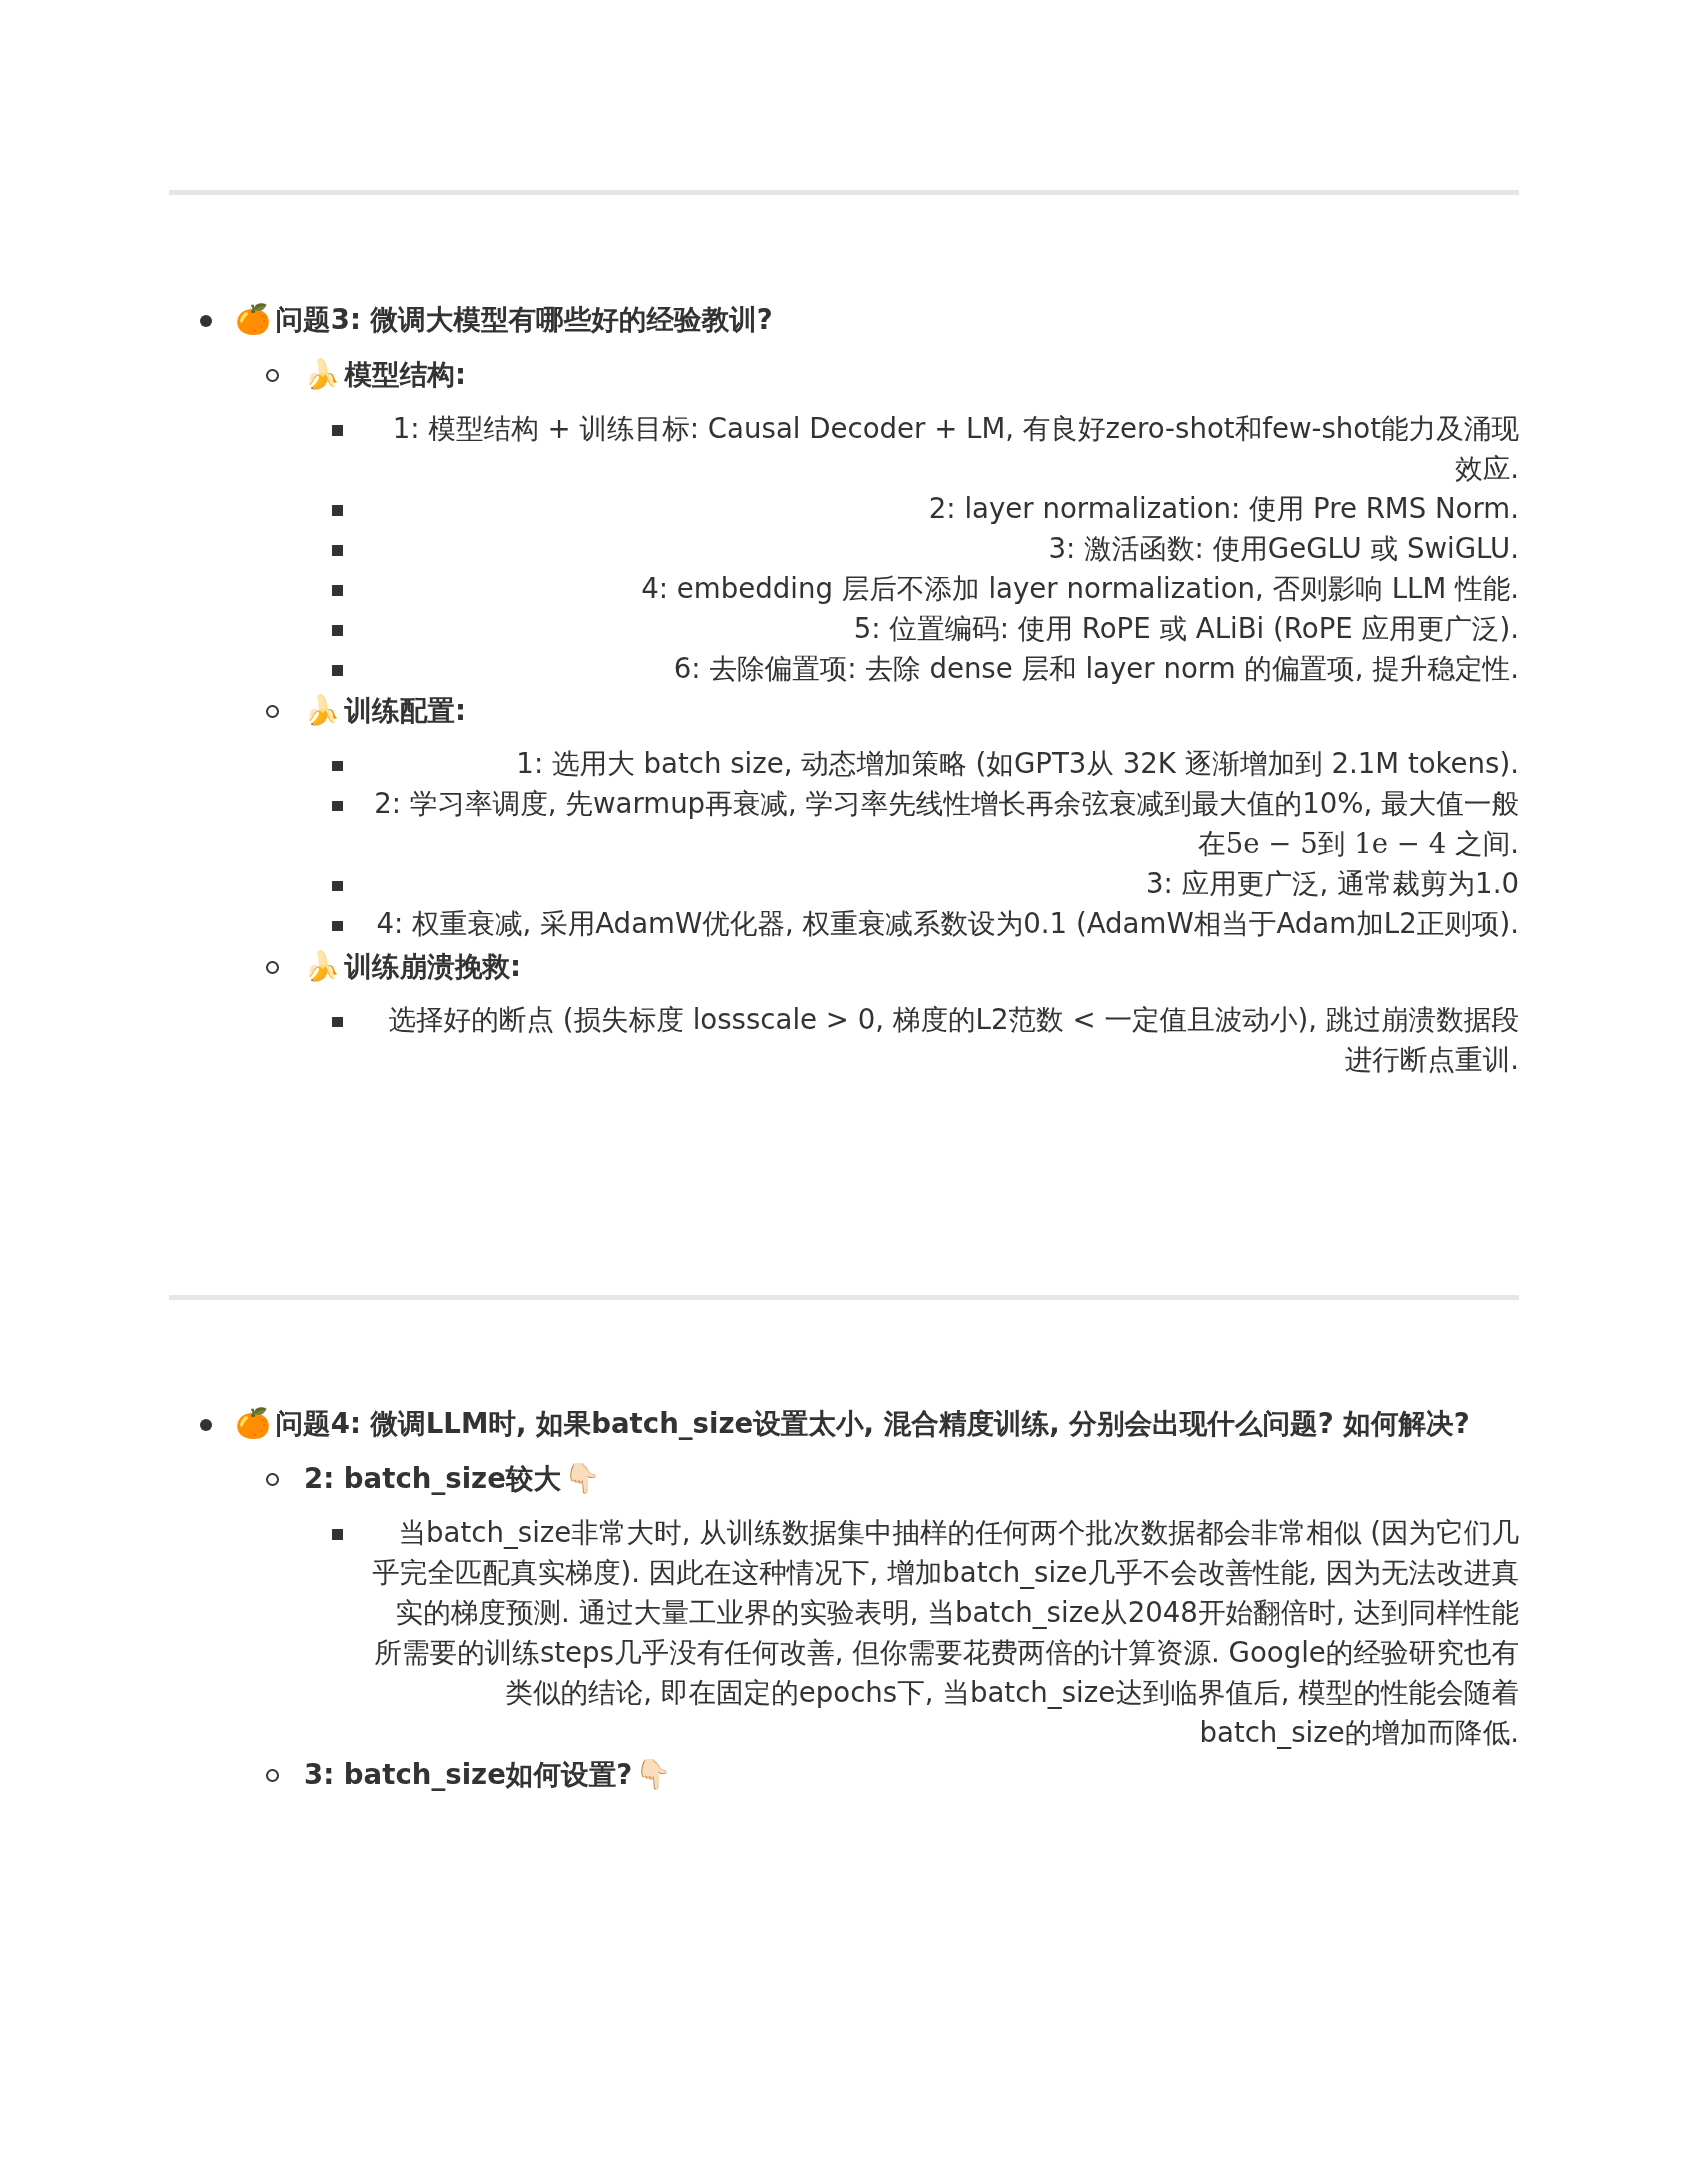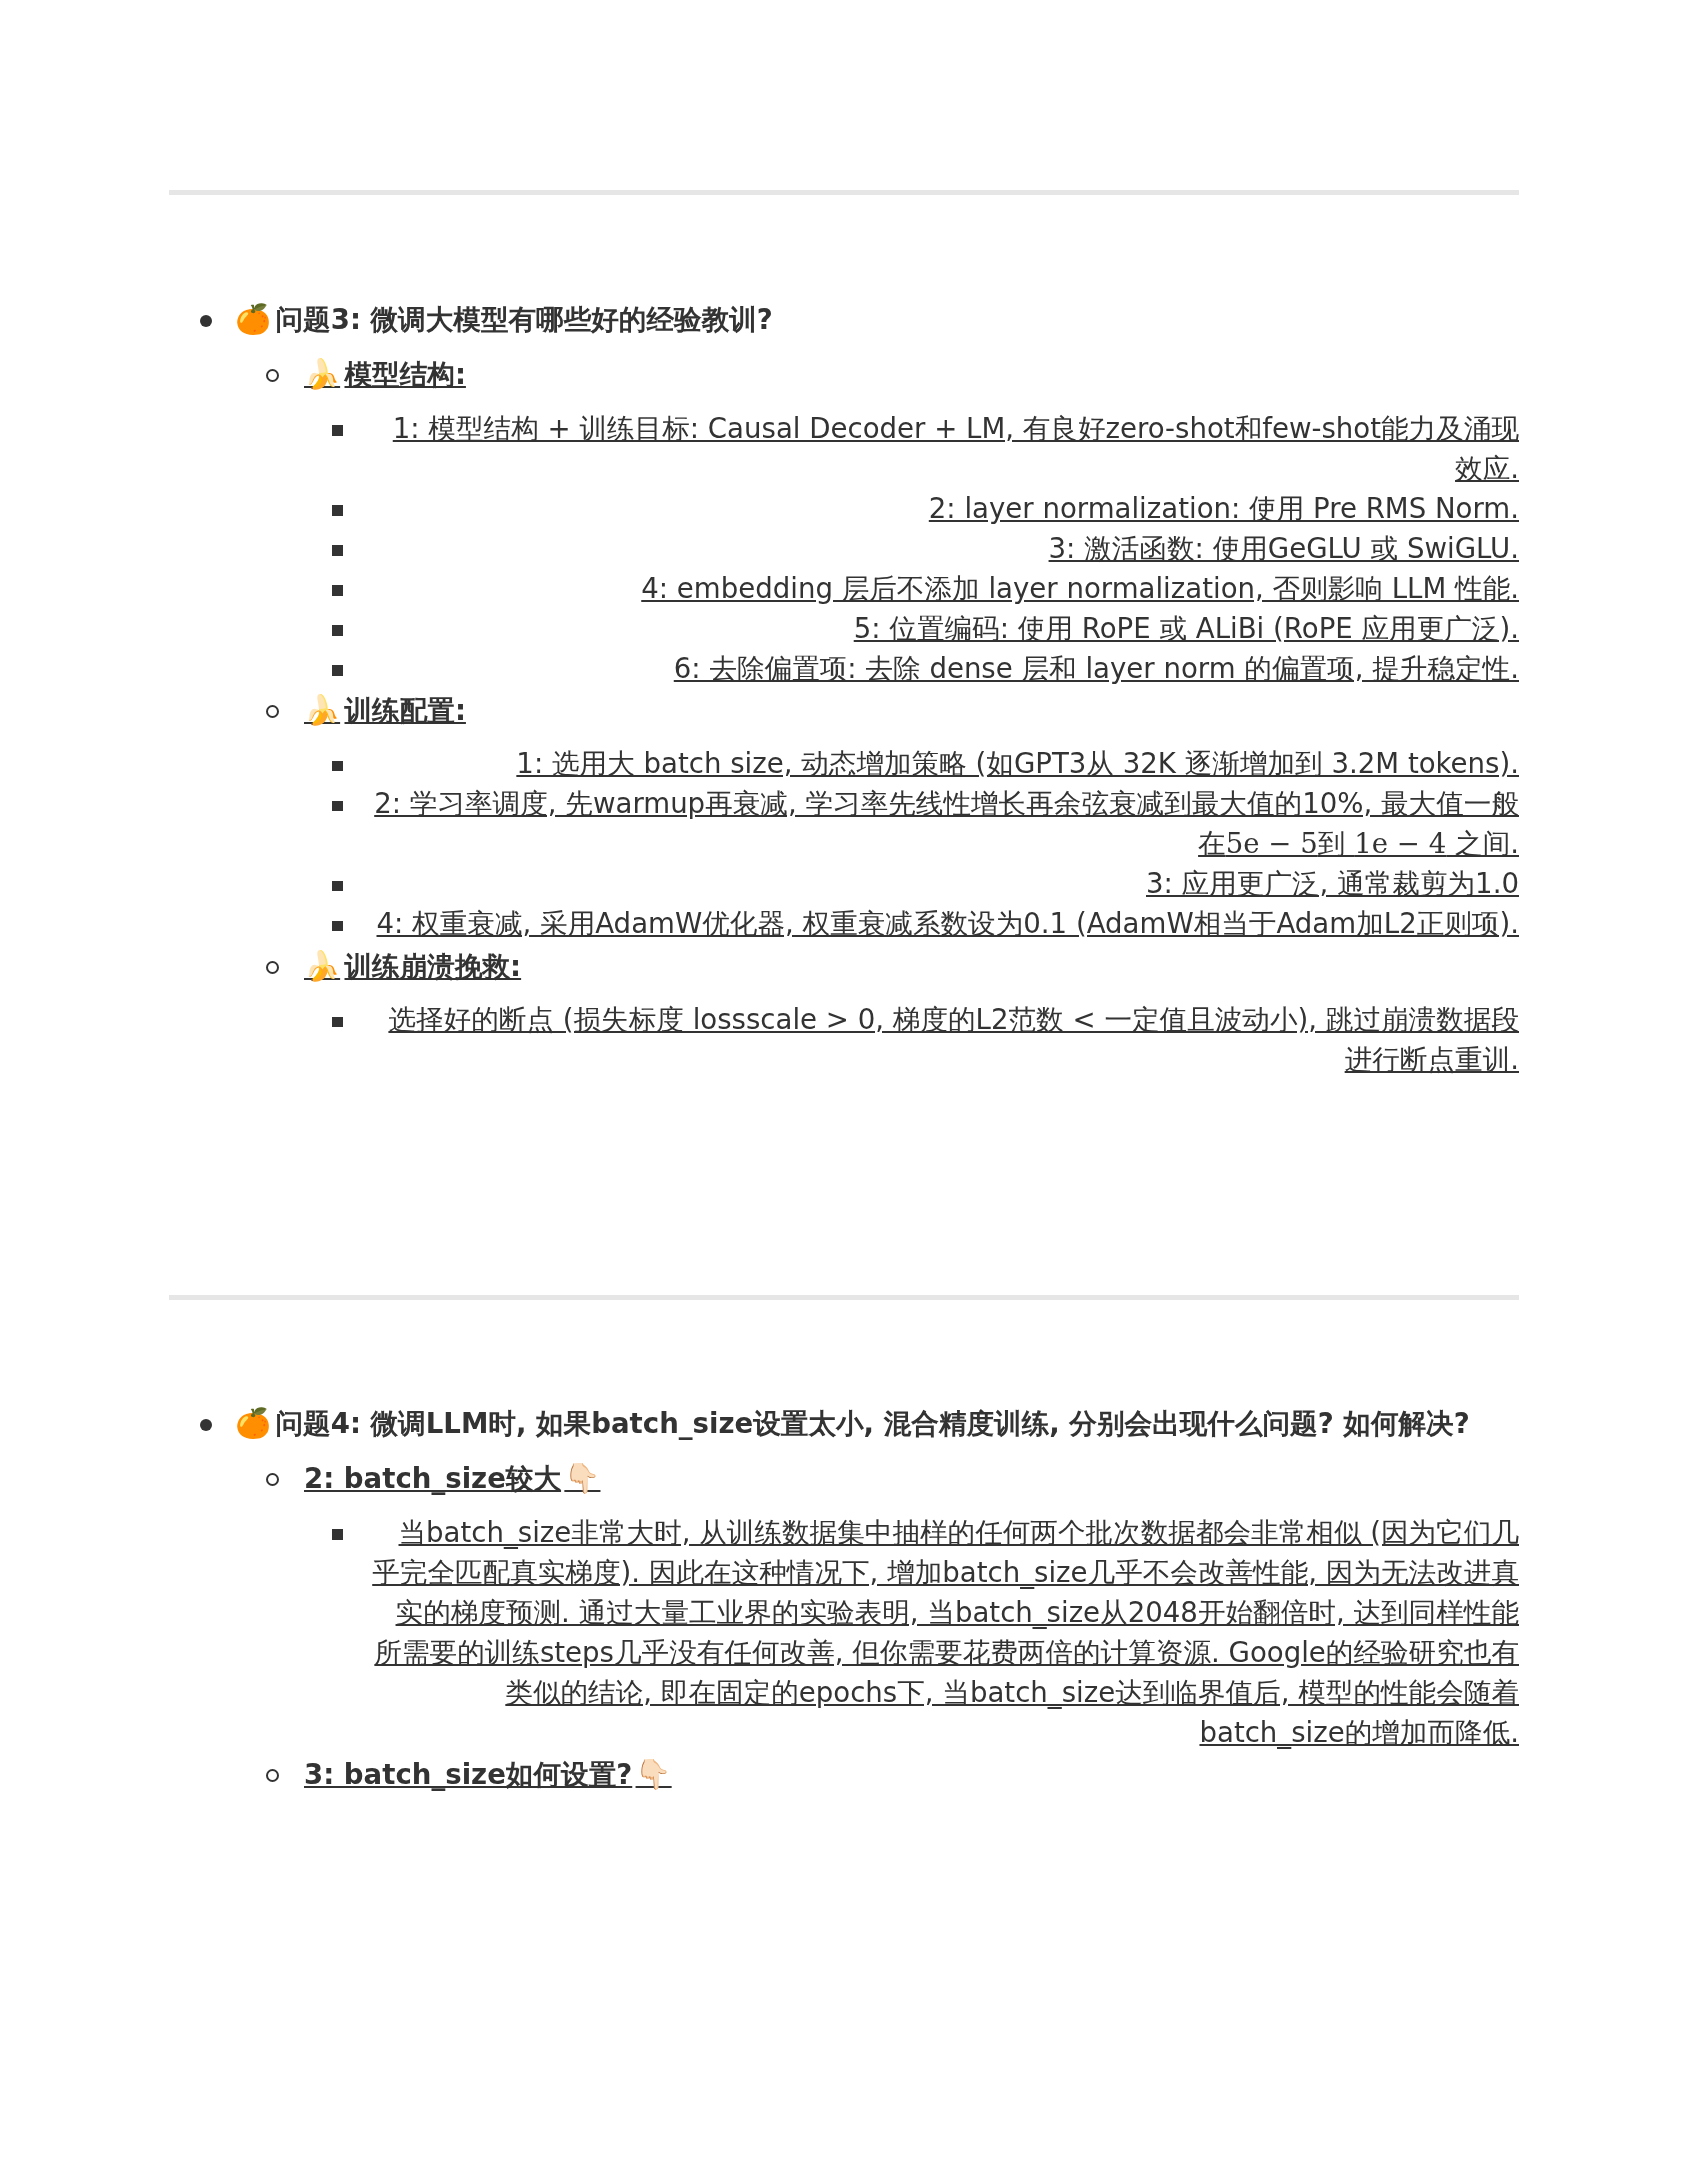--- a/index.html
+++ b/index.html
@@ -11,21 +11,21 @@
     }
     .page { position: absolute; left: 169px; top: 0; width: 1350px; }
     hr.sep {
       border: none; height: 5px; background: #e6e6e6; margin: 0; width: 1350px;
       position: absolute; left: 0;
     }
     ul { list-style: none; margin: 0; padding: 0; }
     .l1 { position: absolute; left: 0; width: 1350px; }
     .row { position: relative; line-height: 40px; }
     .l1 > li > .row { padding-left: 66px; font-weight: bold; }
-    .l2 { margin-top: 13.8px; text-decoration: underline; }
+    .l2 { margin-top: 13.8px; }
     .l2 > li > .row { padding-left: 135px; font-weight: bold; }
     .l3 { margin-top: 13.8px; margin-bottom: 1.1px; }
     .l3 > li > .row { padding-left: 202px; font-weight: normal; text-align: right; }
     .marker { position: absolute; display: block; }
     .disc { width: 12px; height: 12px; border-radius: 50%; background: #333; left: 31px; top: 16px; }
     .circle { width: 9.4px; height: 9.4px; border-radius: 50%; border: 2.2px solid #333; left: 97px; top: 15px; box-sizing: content-box; }
     .square { width: 10.5px; height: 10.5px; background: #333; left: 163px; top: 16.5px; }
     .emoji { font-family: "DejaVu Sans", sans-serif; font-weight: normal; font-size: 29px; margin-right: 4.4px; }
     .hand { margin-left: 3.3px; font-weight: normal; }
     .math { font-family: "DejaVu Serif", "Liberation Serif", serif; }
@@ -70,21 +70,21 @@
               </li>
           </ul>
         </li>
         <li>
           <div class="row">
             <span class="marker circle"></span>
             <span class="emoji">🍌</span><span>训练配置:</span>
           </div>
           <ul class="l3">
             <li>
-                <div class="row"><span class="marker square"></span><span>1: 选用大 batch size, 动态增加策略 (如GPT3从 32K 逐渐增加到 3.2M tokens).</span></div>
+                <div class="row"><span class="marker square"></span><span>1: 选用大 batch size, 动态增加策略 (如GPT3从 32K 逐渐增加到 2.1M tokens).</span></div>
               </li>
             <li>
                 <div class="row"><span class="marker square"></span><span>2: 学习率调度, 先warmup再衰减, 学习率先线性增长再余弦衰减到最大值的10%, 最大值一般在</span><span class="math">5e − 5</span><span>到 </span><span class="math">1e − 4</span><span> 之间.</span></div>
               </li>
             <li>
                 <div class="row"><span class="marker square"></span><span>3: 应用更广泛, 通常裁剪为1.0</span></div>
               </li>
             <li>
                 <div class="row"><span class="marker square"></span><span>4: 权重衰减, 采用AdamW优化器, 权重衰减系数设为0.1 (AdamW相当于Adam加L2正则项).</span></div>
               </li>

